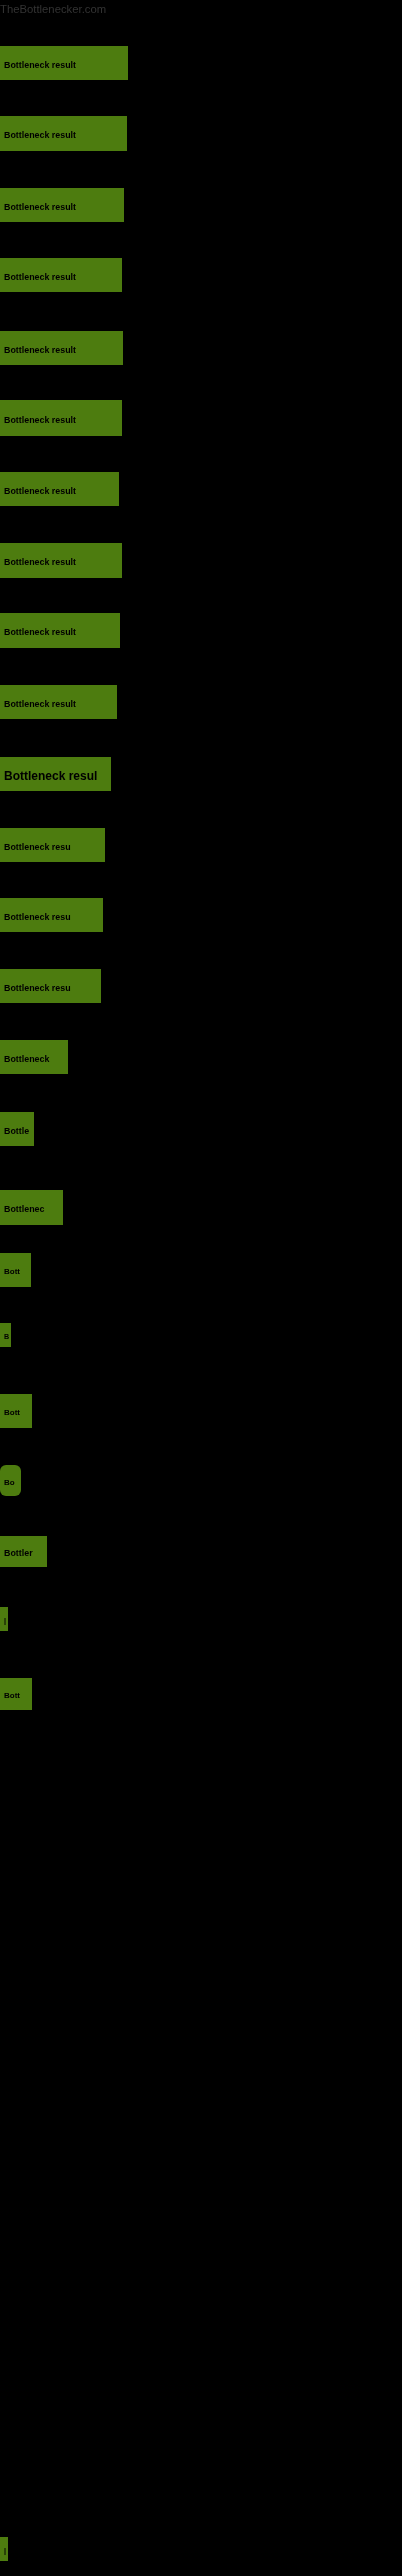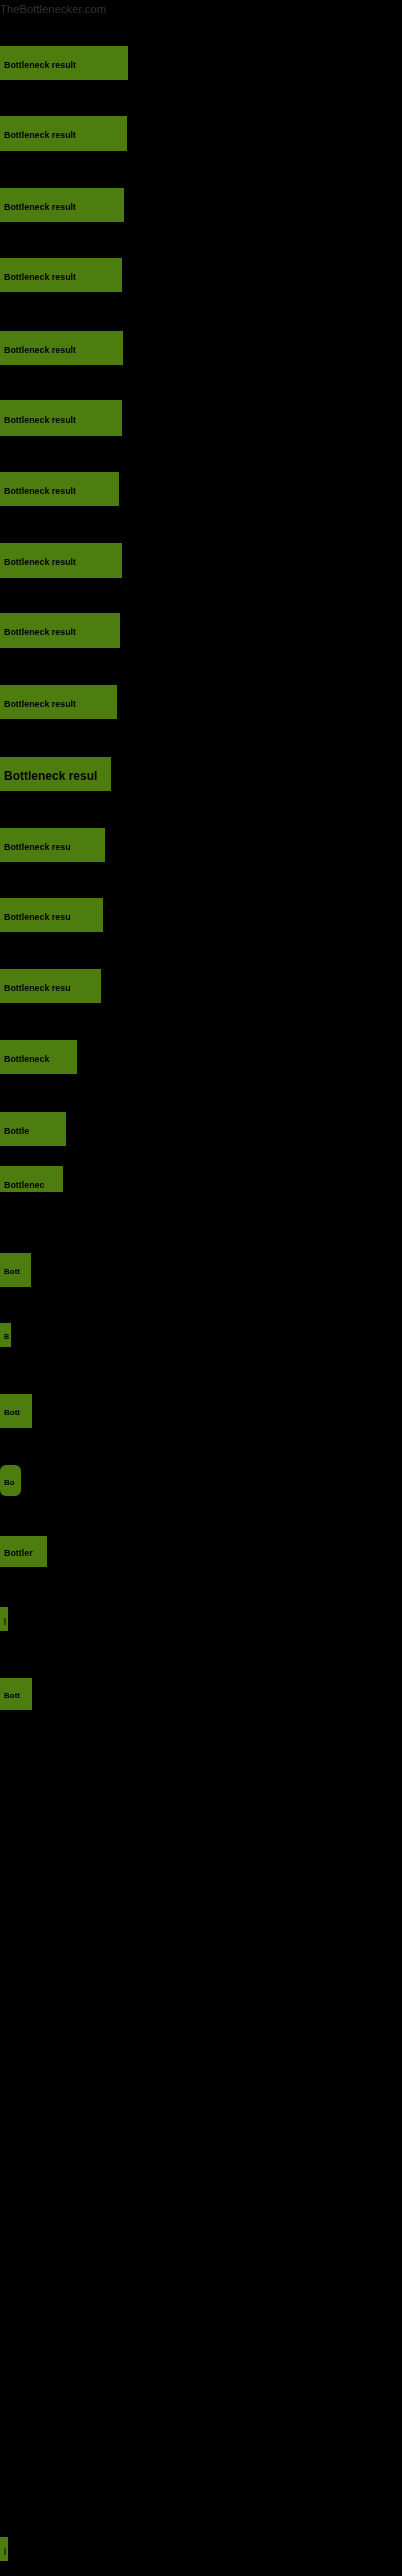--- a/index.html
+++ b/index.html
@@ -48,23 +48,23 @@
 <div class="bottleneck-badge" style="top: 331px; width: 123px; height: 34px; line-height: 34px; font-size: 8.9px;">Bottleneck result</div>
 <div class="bottleneck-badge" style="top: 400px; width: 122px; height: 36px; line-height: 36px; font-size: 8.9px;">Bottleneck result</div>
 <div class="bottleneck-badge" style="top: 472px; width: 119px; height: 34px; line-height: 34px; font-size: 8.9px;">Bottleneck result</div>
 <div class="bottleneck-badge" style="top: 543px; width: 122px; height: 35px; line-height: 35px; font-size: 8.9px;">Bottleneck result</div>
 <div class="bottleneck-badge" style="top: 613px; width: 120px; height: 35px; line-height: 35px; font-size: 8.9px;">Bottleneck result</div>
 <div class="bottleneck-badge" style="top: 685px; width: 117px; height: 34px; line-height: 34px; font-size: 8.9px;">Bottleneck result</div>
 <div class="bottleneck-badge" style="top: 757px; width: 111px; height: 34px; line-height: 34px; font-size: 12px;">Bottleneck resul</div>
 <div class="bottleneck-badge" style="top: 828px; width: 105px; height: 34px; line-height: 34px; font-size: 8.9px;">Bottleneck resu</div>
 <div class="bottleneck-badge" style="top: 898px; width: 103px; height: 34px; line-height: 34px; font-size: 8.9px;">Bottleneck resu</div>
 <div class="bottleneck-badge" style="top: 969px; width: 101px; height: 34px; line-height: 34px; font-size: 8.9px;">Bottleneck resu</div>
-<div class="bottleneck-badge" style="top: 1040px; width: 77px; height: 34px; line-height: 34px; font-size: 8.9px;">Bottleneck</div>
-<div class="bottleneck-badge" style="top: 1112px; width: 66px; height: 34px; line-height: 34px; font-size: 8.9px;">Bottle</div>
-<div class="bottleneck-badge" style="top: 1166px; width: 63px; height: 26px; line-height: 34px; font-size: 8.9px;">Bottlenec</div>
+<div class="bottleneck-badge" style="top: 1040px; width: 68px; height: 34px; line-height: 34px; font-size: 8.9px;">Bottleneck</div>
+<div class="bottleneck-badge" style="top: 1112px; width: 34px; height: 34px; line-height: 34px; font-size: 8.9px;">Bottle</div>
+<div class="bottleneck-badge" style="top: 1190px; width: 63px; height: 35px; line-height: 34px; font-size: 8.9px;">Bottlenec</div>
 <div class="bottleneck-badge" style="top: 1253px; width: 31px; height: 34px; line-height: 34px; font-size: 8px;">Bott</div>
 <div class="bottleneck-badge" style="top: 1323px; width: 11.3px; height: 24px; line-height: 24px; font-size: 7.2px;">B</div>
 <div class="bottleneck-badge" style="top: 1394px; width: 32px; height: 34px; line-height: 34px; font-size: 8px;">Bott</div>
 <div class="bottleneck-badge" style="top: 1465px; width: 21px; height: 31px; line-height: 31px; font-size: 8px; border-radius: 6px;">Bo</div>
 <div class="bottleneck-badge" style="top: 1536px; width: 47px; height: 31px; line-height: 31px; font-size: 8.9px;">Bottler</div>
 <div class="bottleneck-badge" style="top: 1607px; width: 6.4px; height: 24px; line-height: 24px; font-size: 7.2px;">|</div>
 <div class="bottleneck-badge" style="top: 1678px; width: 32px; height: 32px; line-height: 32px; font-size: 8px;">Bott</div>
 <div class="bottleneck-badge" style="top: 2537px; width: 6.4px; height: 24px; line-height: 24px; font-size: 7.2px;">|</div>
 
 

